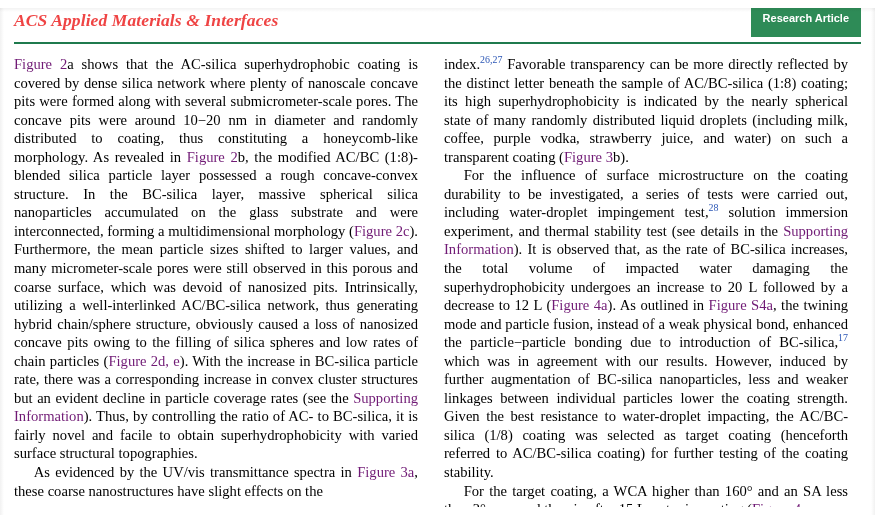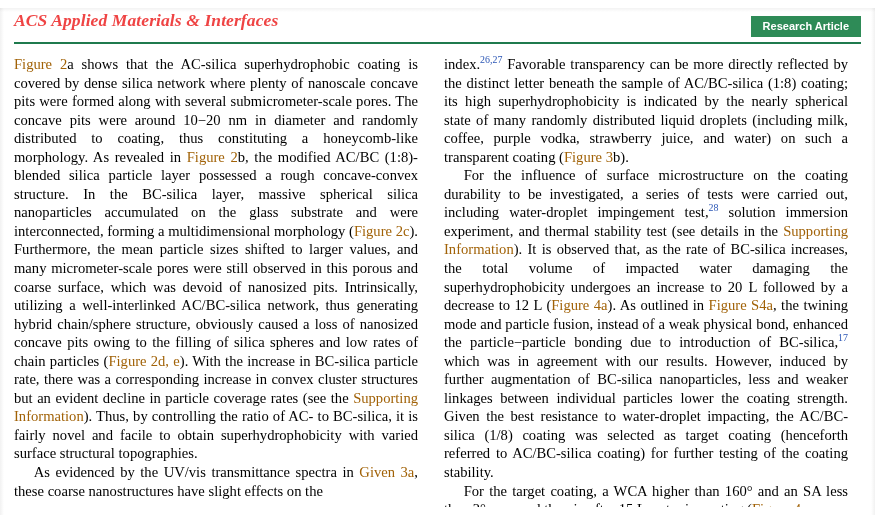--- a/index.html
+++ b/index.html
@@ -39,23 +39,23 @@
     letter-spacing: 0.1px;
     line-height: 20px;
     padding-top: 2px;
   }
   .article-type {
     background: #2e8b57;
     color: #ffffff;
     font-family: "Liberation Sans", sans-serif;
     font-size: 11px;
     font-weight: bold;
-    padding: 4px 12px 4px 12px;
+    padding: 4px 12px 12px 12px;
     line-height: 13px;
-    margin-top: 8px;
+    margin-top: 0px;
     white-space: nowrap;
   }
   
   .columns {
     display: flex;
     gap: 26px;
     margin: 11px 14px 0 14px;
     height: 452px;
     overflow: hidden;
   }
@@ -68,21 +68,21 @@
     hyphens: none;
   }
   p {
     margin: 0;
     text-indent: 1.35em;
   }
   p.noindent {
     text-indent: 0;
   }
   a.ref {
-    color: #a16207;
+    color: #701a75;
     text-decoration: none;
   }
   sup {
     font-size: 0.68em;
     vertical-align: super;
     line-height: 0;
   }
   sup.reflink {
     color: #2b56b5;
   }
@@ -105,21 +105,21 @@
 
   <div class="header">
     <div class="journal-title">ACS Applied Materials &amp; Interfaces</div>
     <div class="article-type">Research Article</div>
   </div>
 
   <div class="columns">
 
     <div class="col">
       <p class="noindent"><a class="ref" href="#">Figure 2</a>a shows that the AC-silica superhydrophobic coating is covered by dense silica network where plenty of nanoscale concave pits were formed along with several submicrometer-scale pores. The concave pits were around 10−20 nm in diameter and randomly distributed to coating, thus constituting a honeycomb-like morphology. As revealed in <a class="ref" href="#">Figure 2</a>b, the modified AC/BC (1:8)-blended silica particle layer possessed a rough concave-convex structure. In the BC-silica layer, massive spherical silica nanoparticles accumulated on the glass substrate and were interconnected, forming a multidimensional morphology (<a class="ref" href="#">Figure 2c</a>). Furthermore, the mean particle sizes shifted to larger values, and many micrometer-scale pores were still observed in this porous and coarse surface, which was devoid of nanosized pits. Intrinsically, utilizing a well-interlinked AC/BC-silica network, thus generating hybrid chain/sphere structure, obviously caused a loss of nanosized concave pits owing to the filling of silica spheres and low rates of chain particles (<a class="ref" href="#">Figure 2d, e</a>). With the increase in BC-silica particle rate, there was a corresponding increase in convex cluster structures but an evident decline in particle coverage rates (see the <a class="ref" href="#">Supporting Information</a>). Thus, by controlling the ratio of AC- to BC-silica, it is fairly novel and facile to obtain superhydrophobicity with varied surface structural topographies.</p>
-      <p>As evidenced by the UV/vis transmittance spectra in <a class="ref" href="#">Given 3a</a>, these coarse nanostructures have slight effects on the</p>
+      <p>As evidenced by the UV/vis transmittance spectra in <a class="ref" href="#">Figure 3a</a>, these coarse nanostructures have slight effects on the</p>
     </div>
 
     <div class="col">
       <p class="noindent">index.<sup class="reflink">26,27</sup> Favorable transparency can be more directly reflected by the distinct letter beneath the sample of AC/BC-silica (1:8) coating; its high superhydrophobicity is indicated by the nearly spherical state of many randomly distributed liquid droplets (including milk, coffee, purple vodka, strawberry juice, and water) on such a transparent coating (<a class="ref" href="#">Figure 3</a>b).</p>
       <p>For the influence of surface microstructure on the coating durability to be investigated, a series of tests were carried out, including water-droplet impingement test,<sup class="reflink">28</sup> solution immersion experiment, and thermal stability test (see details in the <a class="ref" href="#">Supporting Information</a>). It is observed that, as the rate of BC-silica increases, the total volume of impacted water damaging the superhydrophobicity undergoes an increase to 20 L followed by a decrease to 12 L (<a class="ref" href="#">Figure 4a</a>). As outlined in <a class="ref" href="#">Figure S4a</a>, the twining mode and particle fusion, instead of a weak physical bond, enhanced the particle−particle bonding due to introduction of BC-silica,<sup class="reflink">17</sup> which was in agreement with our results. However, induced by further augmentation of BC-silica nanoparticles, less and weaker linkages between individual particles lower the coating strength. Given the best resistance to water-droplet impacting, the AC/BC-silica (1/8) coating was selected as target coating (henceforth referred to AC/BC-silica coating) for further testing of the coating stability.</p>
       <p>For the target coating, a WCA higher than 160° and an SA less than 2° occurred therein after 15 L water impacting (<a class="ref" href="#">Figure 4</a></p>
     </div>
 
   </div>
 

